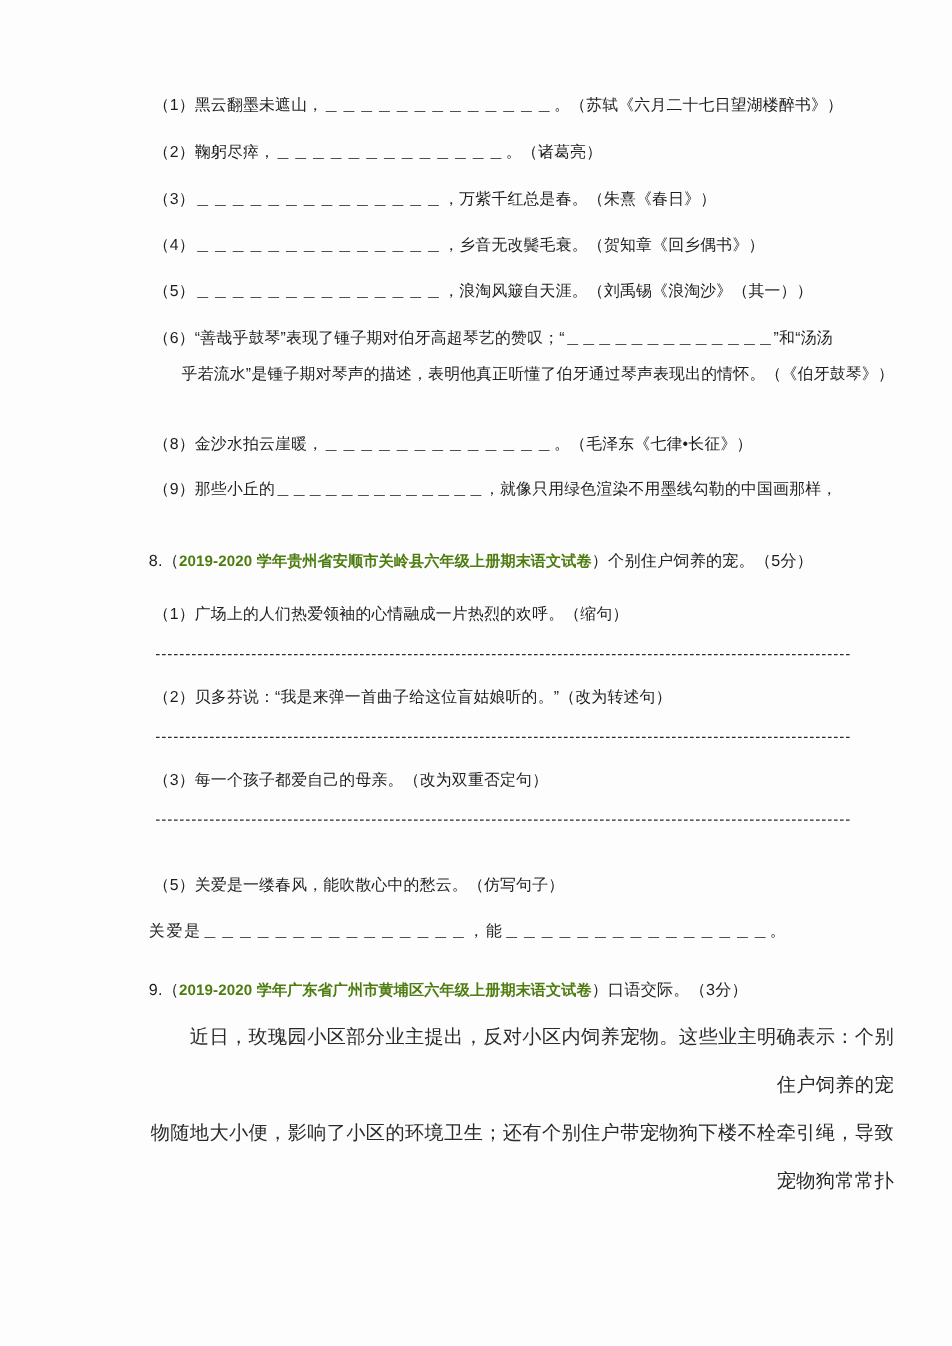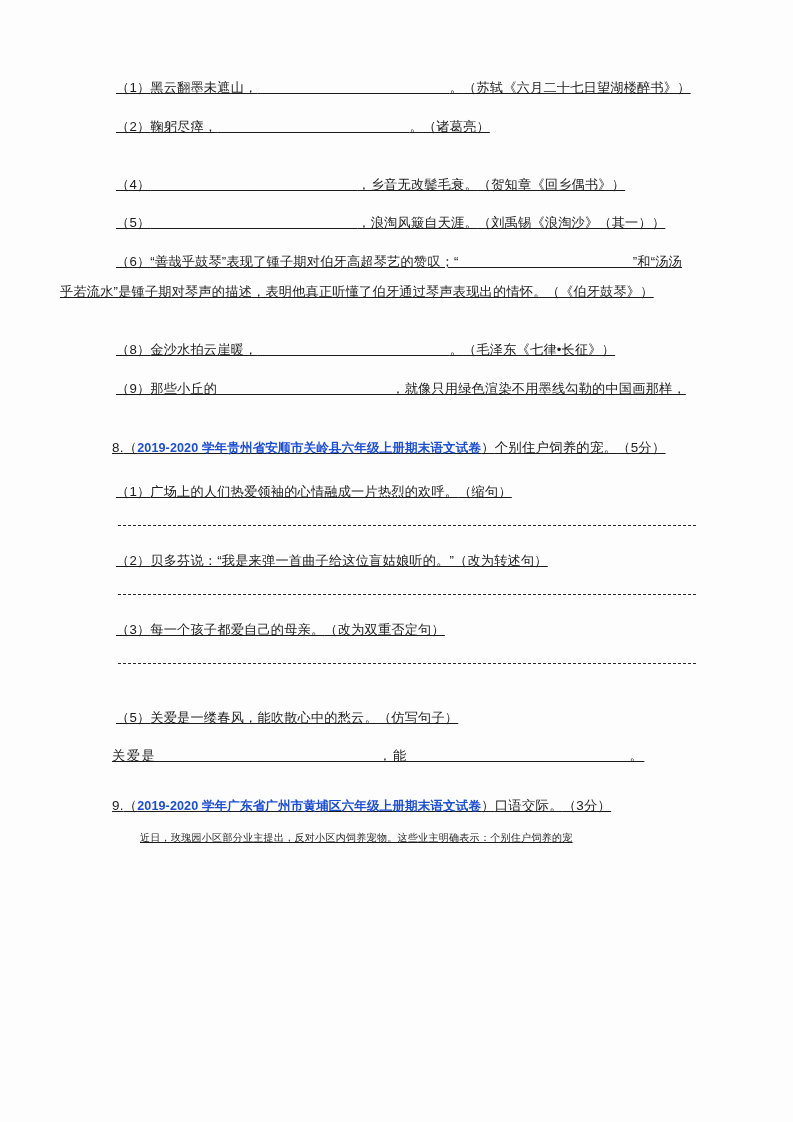--- a/index.html
+++ b/index.html
@@ -20,38 +20,37 @@
   .page {
     position: absolute;
     left: 0; top: 0;
     width: 793px;
     height: 1122px;
     background: #fdfdfd;
   }
 
   .content {
     position: absolute;
-    left: 60px;
+    left: 72px;
     top: 78px;
     width: 673px;
-    text-decoration: underline;
   }
 
   
   .line {
     font-size: 13.2px;
     line-height: 1.45;
     color: #1d1d1d;
     letter-spacing: 0.2px;
     white-space: pre-wrap;
     margin: 0;
   }
 
   .indent-1 { padding-left: 56px; }      
-  .indent-0 { padding-left: 0px; }       
+  .indent-0 { padding-left: 0px; text-align: right; }       
   .indent-q { padding-left: 52px; }      
   .indent-ans { padding-left: 52px; }
 
   .row { margin-bottom: 0; }
 
   
   .gap-poem  { height: 19px; }
   .gap-small { height: 10px; }
   .gap-med   { height: 24px; }
   .gap-large { height: 30px; }
@@ -64,56 +63,58 @@
   
   .answer-rule {
     margin-left: 58px;
     width: 578px;
     height: 1px;
     border-top: 1.4px dashed #2a2a2a;
   }
 
   
   .src-red {
-    color: #1d4ed8;
+    color: #4d7c0f;
     font-weight: bold;
     font-size: 12.6px;
     letter-spacing: 0.1px;
   }
 
   .qnum {
     font-size: 13.4px;
     color: #1d1d1d;
   }
 
   
   .kai {
     font-family: "Liberation Serif", "DejaVu Serif", serif;
-    font-size: 10px;
+    font-size: 16px;
     line-height: 2.5;
     color: #2a2a2a;
     letter-spacing: 0.3px;
+    text-align: right;
   }
   .kai-wrap { padding-left: 52px; }
   .kai-first { text-indent: 28px; }
 
   .poem-body { line-height: 1.5; }
 </style>
 </head>
 <body>
 
 <div class="page">
   <div class="content">
 
     <div class="line row indent-1 poem-body"><span>（1）</span><span>黑云翻墨未遮山，</span><span class="blank">＿＿＿＿＿＿＿＿＿＿＿＿＿</span><span>。</span><span>（苏轼《六月二十七日望湖楼醉书》）</span></div>
     <div class="gap-poem"></div>
 
     <div class="line row indent-1 poem-body"><span>（2）</span><span>鞠躬尽瘁，</span><span class="blank">＿＿＿＿＿＿＿＿＿＿＿＿＿</span><span>。</span><span>（诸葛亮）</span></div>
     <div class="gap-poem"></div>
 
+    <div class="line row indent-1 poem-body"><span>（3）</span><span></span><span class="blank">＿＿＿＿＿＿＿＿＿＿＿＿＿＿</span><span>，万紫千红总是春。</span><span>（朱熹《春日》）</span></div>
     <div class="gap-poem"></div>
 
     <div class="line row indent-1 poem-body"><span>（4）</span><span></span><span class="blank">＿＿＿＿＿＿＿＿＿＿＿＿＿＿</span><span>，乡音无改鬓毛衰。</span><span>（贺知章《回乡偶书》）</span></div>
     <div class="gap-poem"></div>
 
     <div class="line row indent-1 poem-body"><span>（5）</span><span></span><span class="blank">＿＿＿＿＿＿＿＿＿＿＿＿＿＿</span><span>，浪淘风簸自天涯。</span><span>（刘禹锡《浪淘沙》（其一））</span></div>
     <div class="gap-poem"></div>
 
     <div class="line row indent-1 poem-body"><span>（6）</span><span>“善哉乎鼓琴”表现了锺子期对伯牙高超琴艺的赞叹；“＿＿＿＿＿＿＿＿＿＿＿＿＿”和“汤汤</span></div>
     <div class="gap-small"></div>
@@ -157,16 +158,17 @@
     <div class="line row indent-ans blank">关爱是＿＿＿＿＿＿＿＿＿＿＿＿＿＿＿，能＿＿＿＿＿＿＿＿＿＿＿＿＿＿＿。</div>
 
     <div class="gap-large"></div>
 
     <div class="line row indent-q"><span class="qnum">9.</span><span class="qnum">（</span><span class="src-red">2019-2020 学年广东省广州市黄埔区六年级上册期末语文试卷</span><span class="qnum">）</span><span class="qnum">口语交际。</span><span class="qnum">（3分）</span></div>
 
     <div class="gap-small"></div>
 
     <div class="kai kai-wrap">
       <div class="kai-first">近日，玫瑰园小区部分业主提出，反对小区内饲养宠物。这些业主明确表示：个别住户饲养的宠</div>
+      <div>物随地大小便，影响了小区的环境卫生；还有个别住户带宠物狗下楼不栓牵引绳，导致宠物狗常常扑</div>
     </div>
 
   </div>
 </div>
 
 </body></html>

